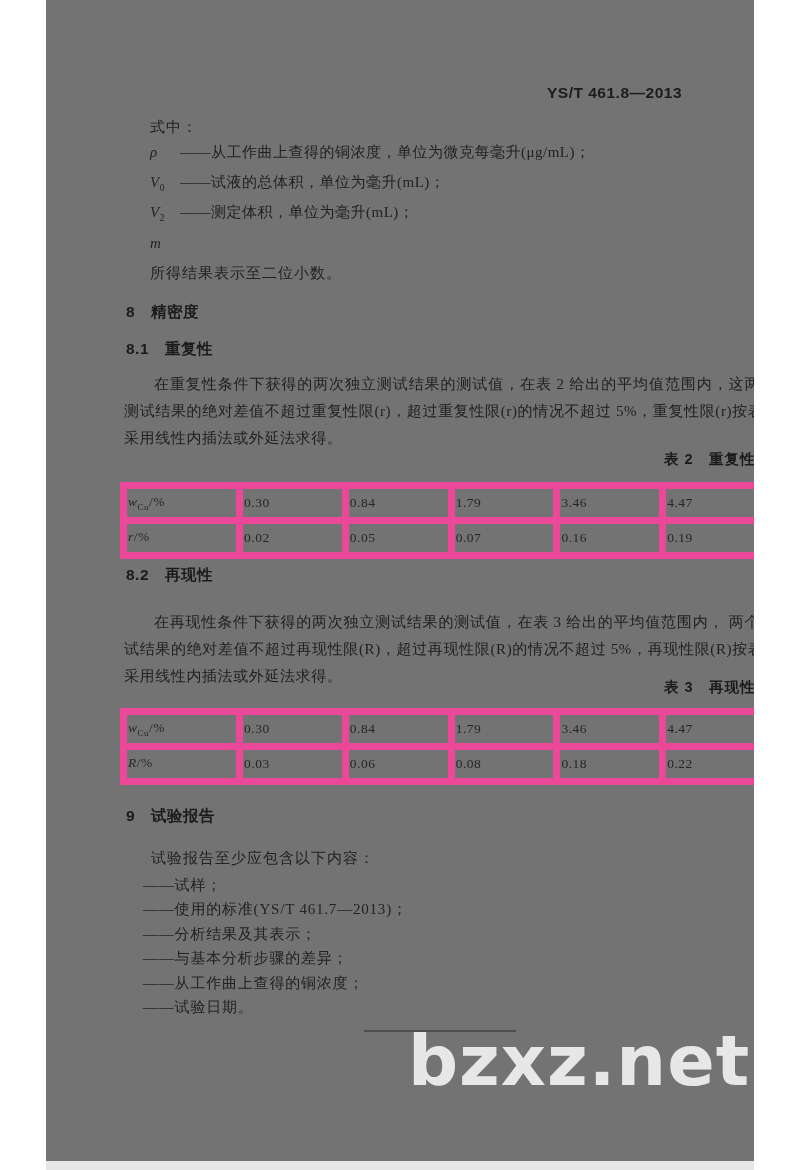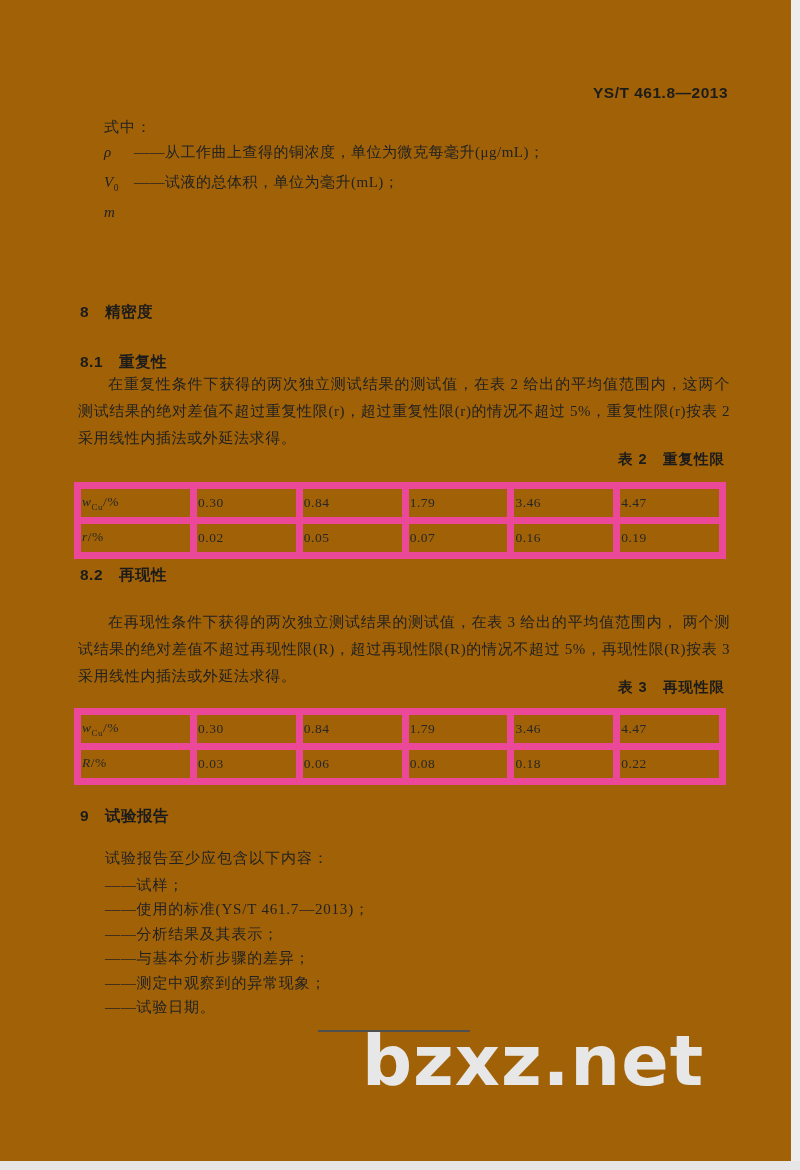--- a/index.html
+++ b/index.html
@@ -1,18 +1,18 @@
 <!DOCTYPE html>
 <html><head>
 <meta charset="utf-8">
 <style>
   html,body { margin:0; padding:0; background:#ffffff; }
   .page {
-    position:relative; width:800px; height:1170px; margin:0 auto;
-    background:#a16207; overflow:hidden;
+    position:relative; width:708px; height:1170px; margin:0 auto;
+    background:#737373; overflow:hidden;
     font-family:"Liberation Serif","DejaVu Serif",serif;
     color:#222222;
   }
   .abs { position:absolute; }
 
   
   .std-number {
     font-family:"Liberation Sans","DejaVu Sans",sans-serif;
     font-weight:700; font-size:15.5px; letter-spacing:0.5px; color:#1c1c1c;
   }
@@ -89,27 +89,32 @@
 
     <div class="sym-row">
       <span class="sym-col"><i>ρ</i><sub></sub></span>
       <span>——从工作曲上查得的铜浓度，单位为微克每毫升(μg/mL)；</span>
     </div>
     <div class="sym-row">
       <span class="sym-col"><i>V</i><sub>0</sub></span>
       <span>——试液的总体积，单位为毫升(mL)；</span>
     </div>
     <div class="sym-row">
+      <span class="sym-col"><i>V</i><sub>2</sub></span>
+      <span>——测定体积，单位为毫升(mL)；</span>
+    </div>
+    <div class="sym-row">
       <span class="sym-col"><i>m</i><sub></sub></span>
     </div>
+    <div class="formula-note">所得结果表示至二位小数。</div>
   </div>
 
   <div class="abs h-sec" style="left:80px; top:302px;">8　精密度</div>
 
-  <div class="abs h-sec" style="left:80px; top:352px;">8.1　重复性</div>
+  <div class="abs h-sec" style="left:80px; top:339px;">8.1　重复性</div>
 
   <div class="abs para" style="left:78px; top:371px;">在重复性条件下获得的两次独立测试结果的测试值，在表 2 给出的平均值范围内，这两个测试结果的绝对差值不超过重复性限(r)，超过重复性限(r)的情况不超过 5%，重复性限(r)按表 2 采用线性内插法或外延法求得。</div>
 
   <div class="abs caption" style="left:75px; top:450px;">表 2　重复性限</div>
 
   <table class="limits abs" style="left:74px; top:482px;">
     <colgroup>
       <col class="c-head">
         <col class="c-val">
         <col class="c-val">
@@ -169,26 +174,26 @@
       <td>0.18</td>
       <td>0.22</td>
     </tr>
   </tbody>
     </table>
 
   <div class="abs h-sec" style="left:80px; top:806px;">9　试验报告</div>
 
   <div class="abs intro-line" style="left:105px; top:849px;">试验报告至少应包含以下内容：</div>
 
-  <div class="abs report-list" style="left:105px; top:873px;">
+  <div class="abs report-list" style="left:97px; top:873px;">
     <div class="report-item">——试样；</div>
     <div class="report-item">——使用的标准(YS/T 461.7—2013)；</div>
     <div class="report-item">——分析结果及其表示；</div>
     <div class="report-item">——与基本分析步骤的差异；</div>
-    <div class="report-item">——测定中观察到的异常现象；</div>
+    <div class="report-item">——从工作曲上查得的铜浓度；</div>
     <div class="report-item">——试验日期。</div>
   </div>
 
   <div class="abs end-divider" style="left:318px; top:1030px;"></div>
 
   <div class="abs watermark" style="left:362px; top:1026px;">bzxz.net</div>
 
   <div class="abs edge-right"></div>
   <div class="abs edge-bottom"></div>
 

